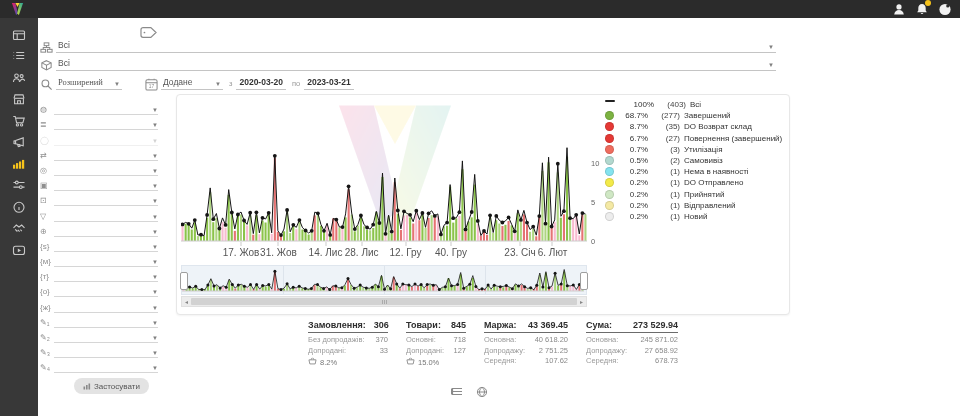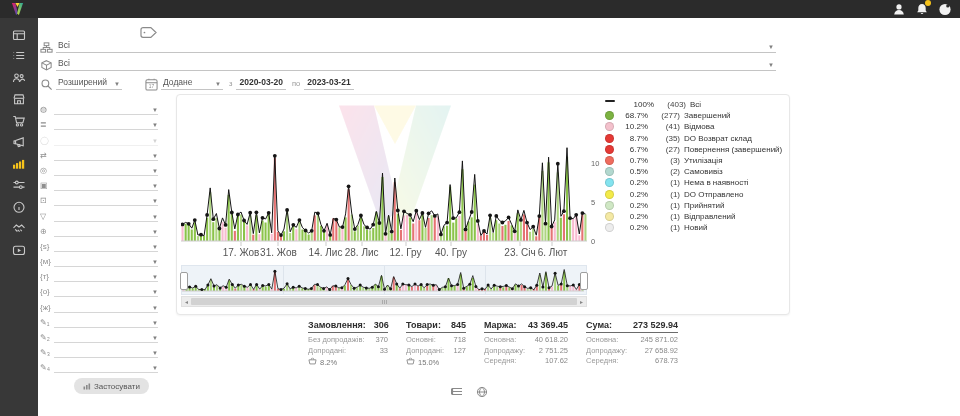--- a/index.html
+++ b/index.html
@@ -217,21 +217,21 @@
     </div>
   </div>
 
   <div class="f-row" style="top:75px;width:736px;height:15px;">
     <span class="f-ic">
       <svg viewBox="0 0 14 14" width="13" height="13" fill="none" stroke="#8a8a8a" stroke-width="1.2">
         <circle cx="5.8" cy="5.8" r="3.6"></circle>
           <path d="M8.6 8.6 12.5 12.5"></path>
       </svg>
     </span>
-    <div class="f-input" style="width:62px;">
+    <div class="f-input" style="width:62px;font-family:Liberation Serif, serif;">
       <span>Розширений</span>
       <span class="caret">▼</span>
     </div>
     <span class="f-ic" style="margin-left:23px;">
       <svg viewBox="0 0 14 14" width="13" height="13" fill="none" stroke="#8a8a8a" stroke-width="1.1">
         <rect x="1" y="2" width="12" height="11" rx="1.5"></rect>
           <path d="M1 5h12M4.2 2V.8M9.8 2V.8"></path>
         <text x="7" y="11" font-size="5.2" text-anchor="middle" fill="#8a8a8a" stroke="none">17</text>
       </svg>
     </span>
@@ -604,26 +604,20 @@
           <span style="width:6px;flex:none;"></span>
           <span class="lg-pct">100%</span>
           <span class="lg-cnt">(403)</span>
           <span class="lg-label">Всі</span>
         </div>
         <div class="lg-row">
           <span class="lg-swatch" style="background:#7cb342"></span>
           <span class="lg-pct">68.7%</span>
           <span class="lg-cnt">(277)</span>
           <span class="lg-label">Завершений</span>
-        </div>
-        <div class="lg-row">
-          <span class="lg-swatch" style="background:#f3c1cc"></span>
-          <span class="lg-pct">10.2%</span>
-          <span class="lg-cnt">(41)</span>
-          <span class="lg-label">Відмова</span>
         </div>
         <div class="lg-row">
           <span class="lg-swatch" style="background:#e53935"></span>
           <span class="lg-pct">8.7%</span>
           <span class="lg-cnt">(35)</span>
           <span class="lg-label">DO Возврат склад</span>
         </div>
         <div class="lg-row">
           <span class="lg-swatch" style="background:#e53935"></span>
           <span class="lg-pct">6.7%</span>

